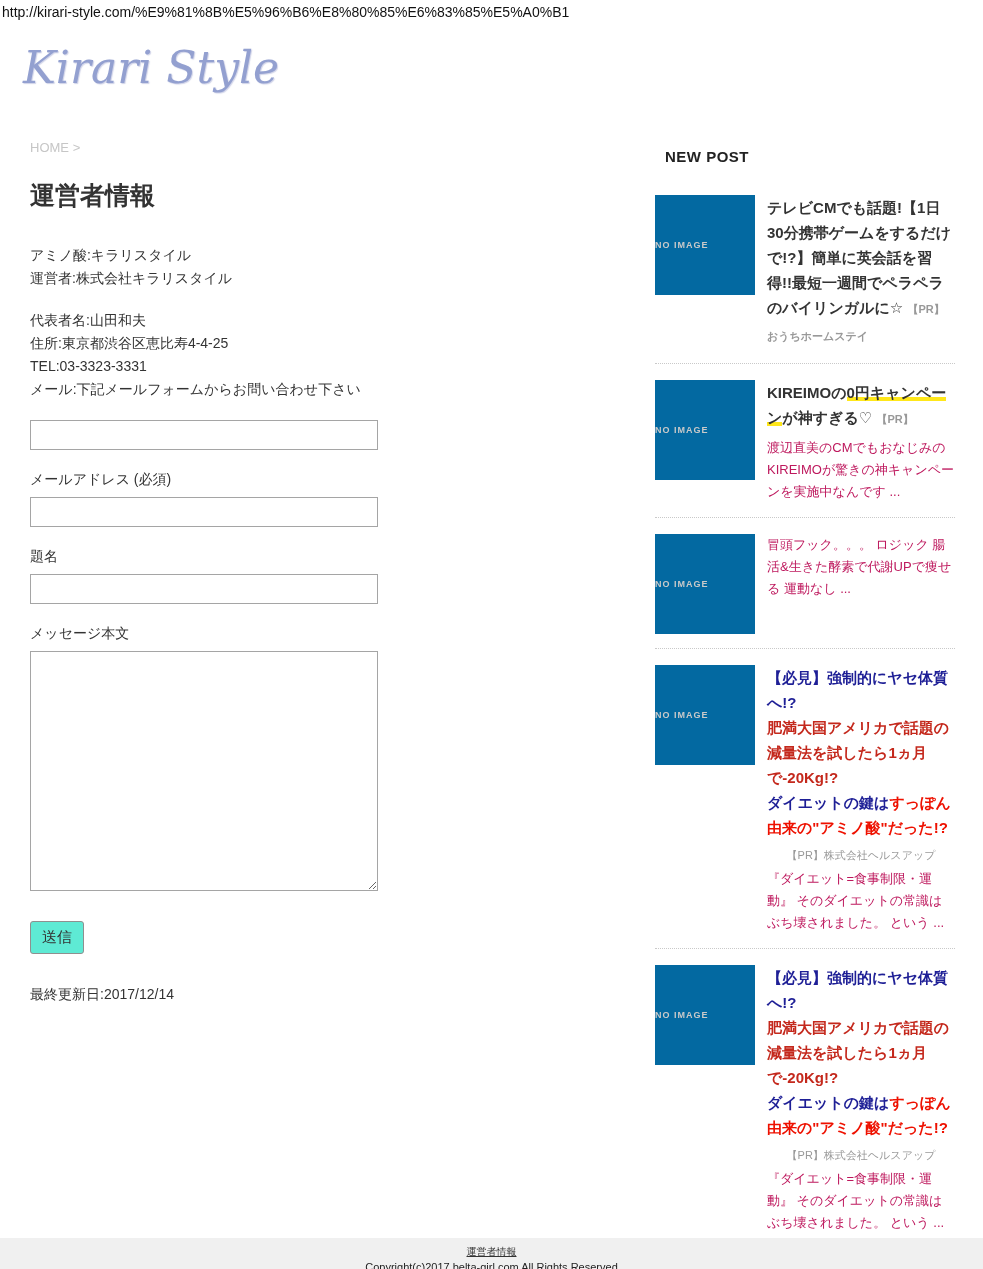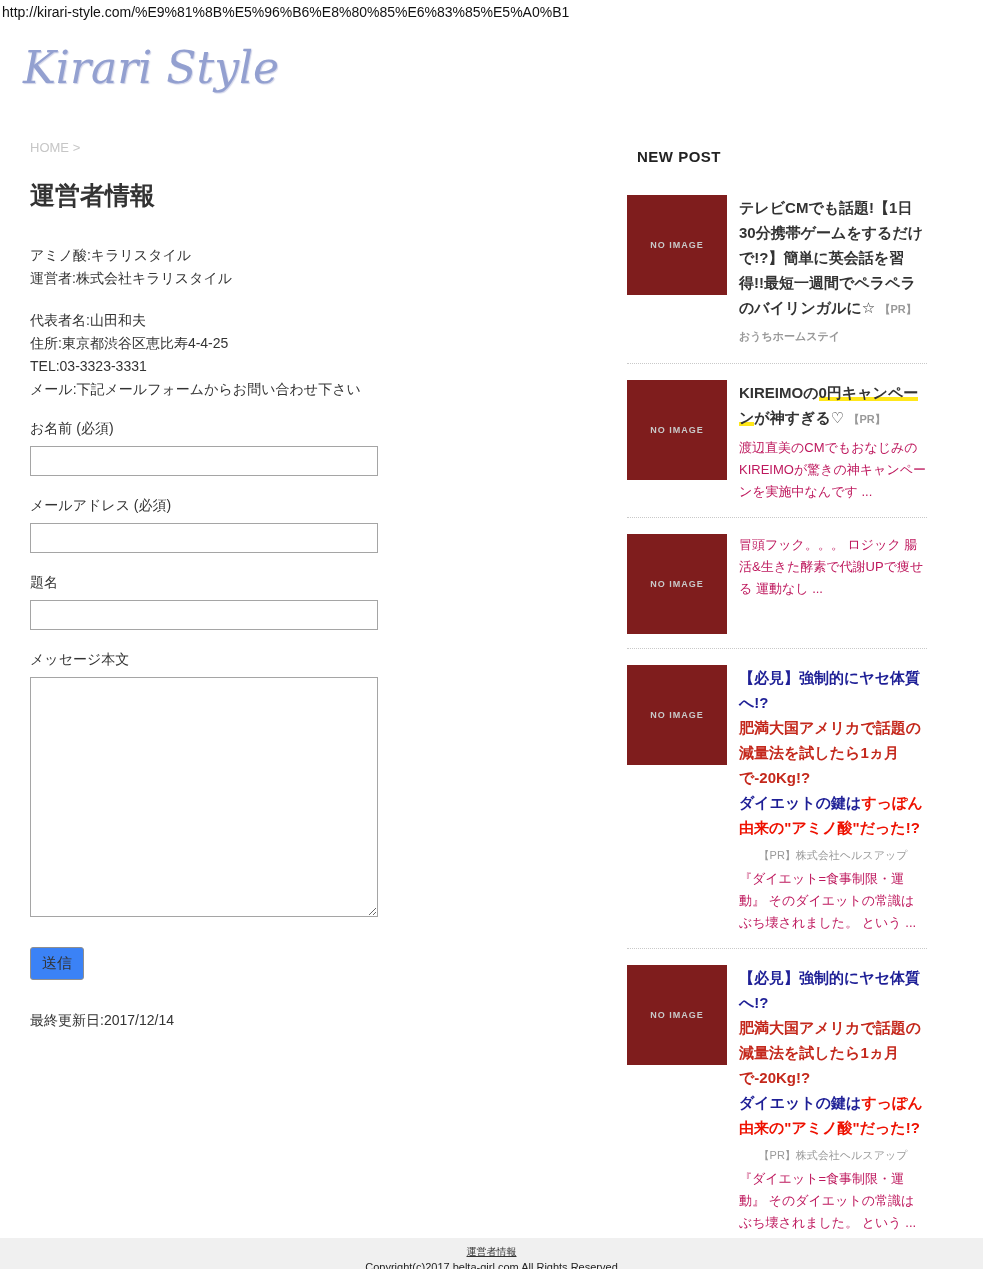--- a/index.html
+++ b/index.html
@@ -22,31 +22,31 @@
   .page-title { font-size:25px; font-weight:bold; color:#333; margin:0 0 32px; }
   .info-block { font-size:14px; line-height:23px; color:#333; margin:0 0 19px; }
   .info-block div { margin:0; }
 
   .form-row { margin:0 0 21px; }
   .form-row label { display:block; font-size:14px; color:#333; margin:0 0 8px; }
   .txt-input { width:348px; height:30px; border:1px solid #a5a5a5; background:#fff; padding:2px 6px;
                font-size:14px; font-family:inherit; }
   .txt-area { width:348px; height:240px; border:1px solid #a5a5a5; background:#fff; padding:4px 6px;
               font-size:14px; font-family:inherit; resize:both; }
-  .submit-btn { margin-top:26px; font-size:15px; color:#333; padding:6px 11px; background:#3b82f6;
+  .submit-btn { margin-top:26px; font-size:15px; color:#333; padding:6px 11px; background:#5eead4;
                 border:1px solid #8f8f8f; border-radius:3px; cursor:pointer; font-family:inherit; }
   .dates { margin-top:28px; font-size:14px; line-height:24px; color:#333; }
 
   
-  .sidebar { position:absolute; left:627px; top:148px; width:300px; }
+  .sidebar { position:absolute; left:655px; top:148px; width:300px; }
   .np-heading { font-size:15px; font-weight:bold; color:#222; margin:0 0 14px 10px; letter-spacing:.5px; }
   .post { display:flex; gap:12px; padding:16px 0 14px; border-bottom:1px dotted #c9c9c9; }
   .post:last-child { border-bottom:none; }
-  .thumb { width:100px; height:100px; background:#7f1d1d; color:#c9c9c9; flex-shrink:0;
-           display:flex; align-items:center; justify-content:center;
+  .thumb { width:100px; height:100px; background:#0369a1; color:#c9c9c9; flex-shrink:0;
+           display:flex; align-items:center; 
            font-size:9px; font-weight:bold; letter-spacing:1px; cursor:pointer; }
   .post-body { width:188px; }
   .np-title { font-size:15px; font-weight:bold; color:#333; line-height:25px; margin:0; cursor:pointer; }
   .pr-inline { font-size:11px; color:#999; font-weight:bold; }
   .pr-line { font-size:11px; color:#999; margin:8px 0 2px;text-align:center; }
   .excerpt { font-size:13px; color:#be185d; line-height:22px; margin:5px 0 0; }
   .navy { color:#1e1f96; }
   .red1 { color:#c4281c; }
   .red2 { color:#ee1100; }
   .hl { background:linear-gradient(transparent 74%, #ffe71a 74%); }
@@ -80,21 +80,20 @@
 
     <div class="info-block">
       <div>代表者名:山田和夫</div>
       <div>住所:東京都渋谷区恵比寿4-4-25</div>
       <div>TEL:03-3323-3331</div>
       <div>メール:下記メールフォームからお問い合わせ下さい</div>
     </div>
 
     <form class="contact-form">
       <div class="form-row" style="margin-top:14px;">
-        <label>お名前 (必須)</label>
         <input class="txt-input" type="text" value="" style="">
       </div>
       <div class="form-row">
         <label>メールアドレス (必須)</label>
         <input class="txt-input" type="text" value="" style="">
       </div>
       <div class="form-row">
         <label>題名</label>
         <input class="txt-input" type="text" value="" style="">
       </div>

